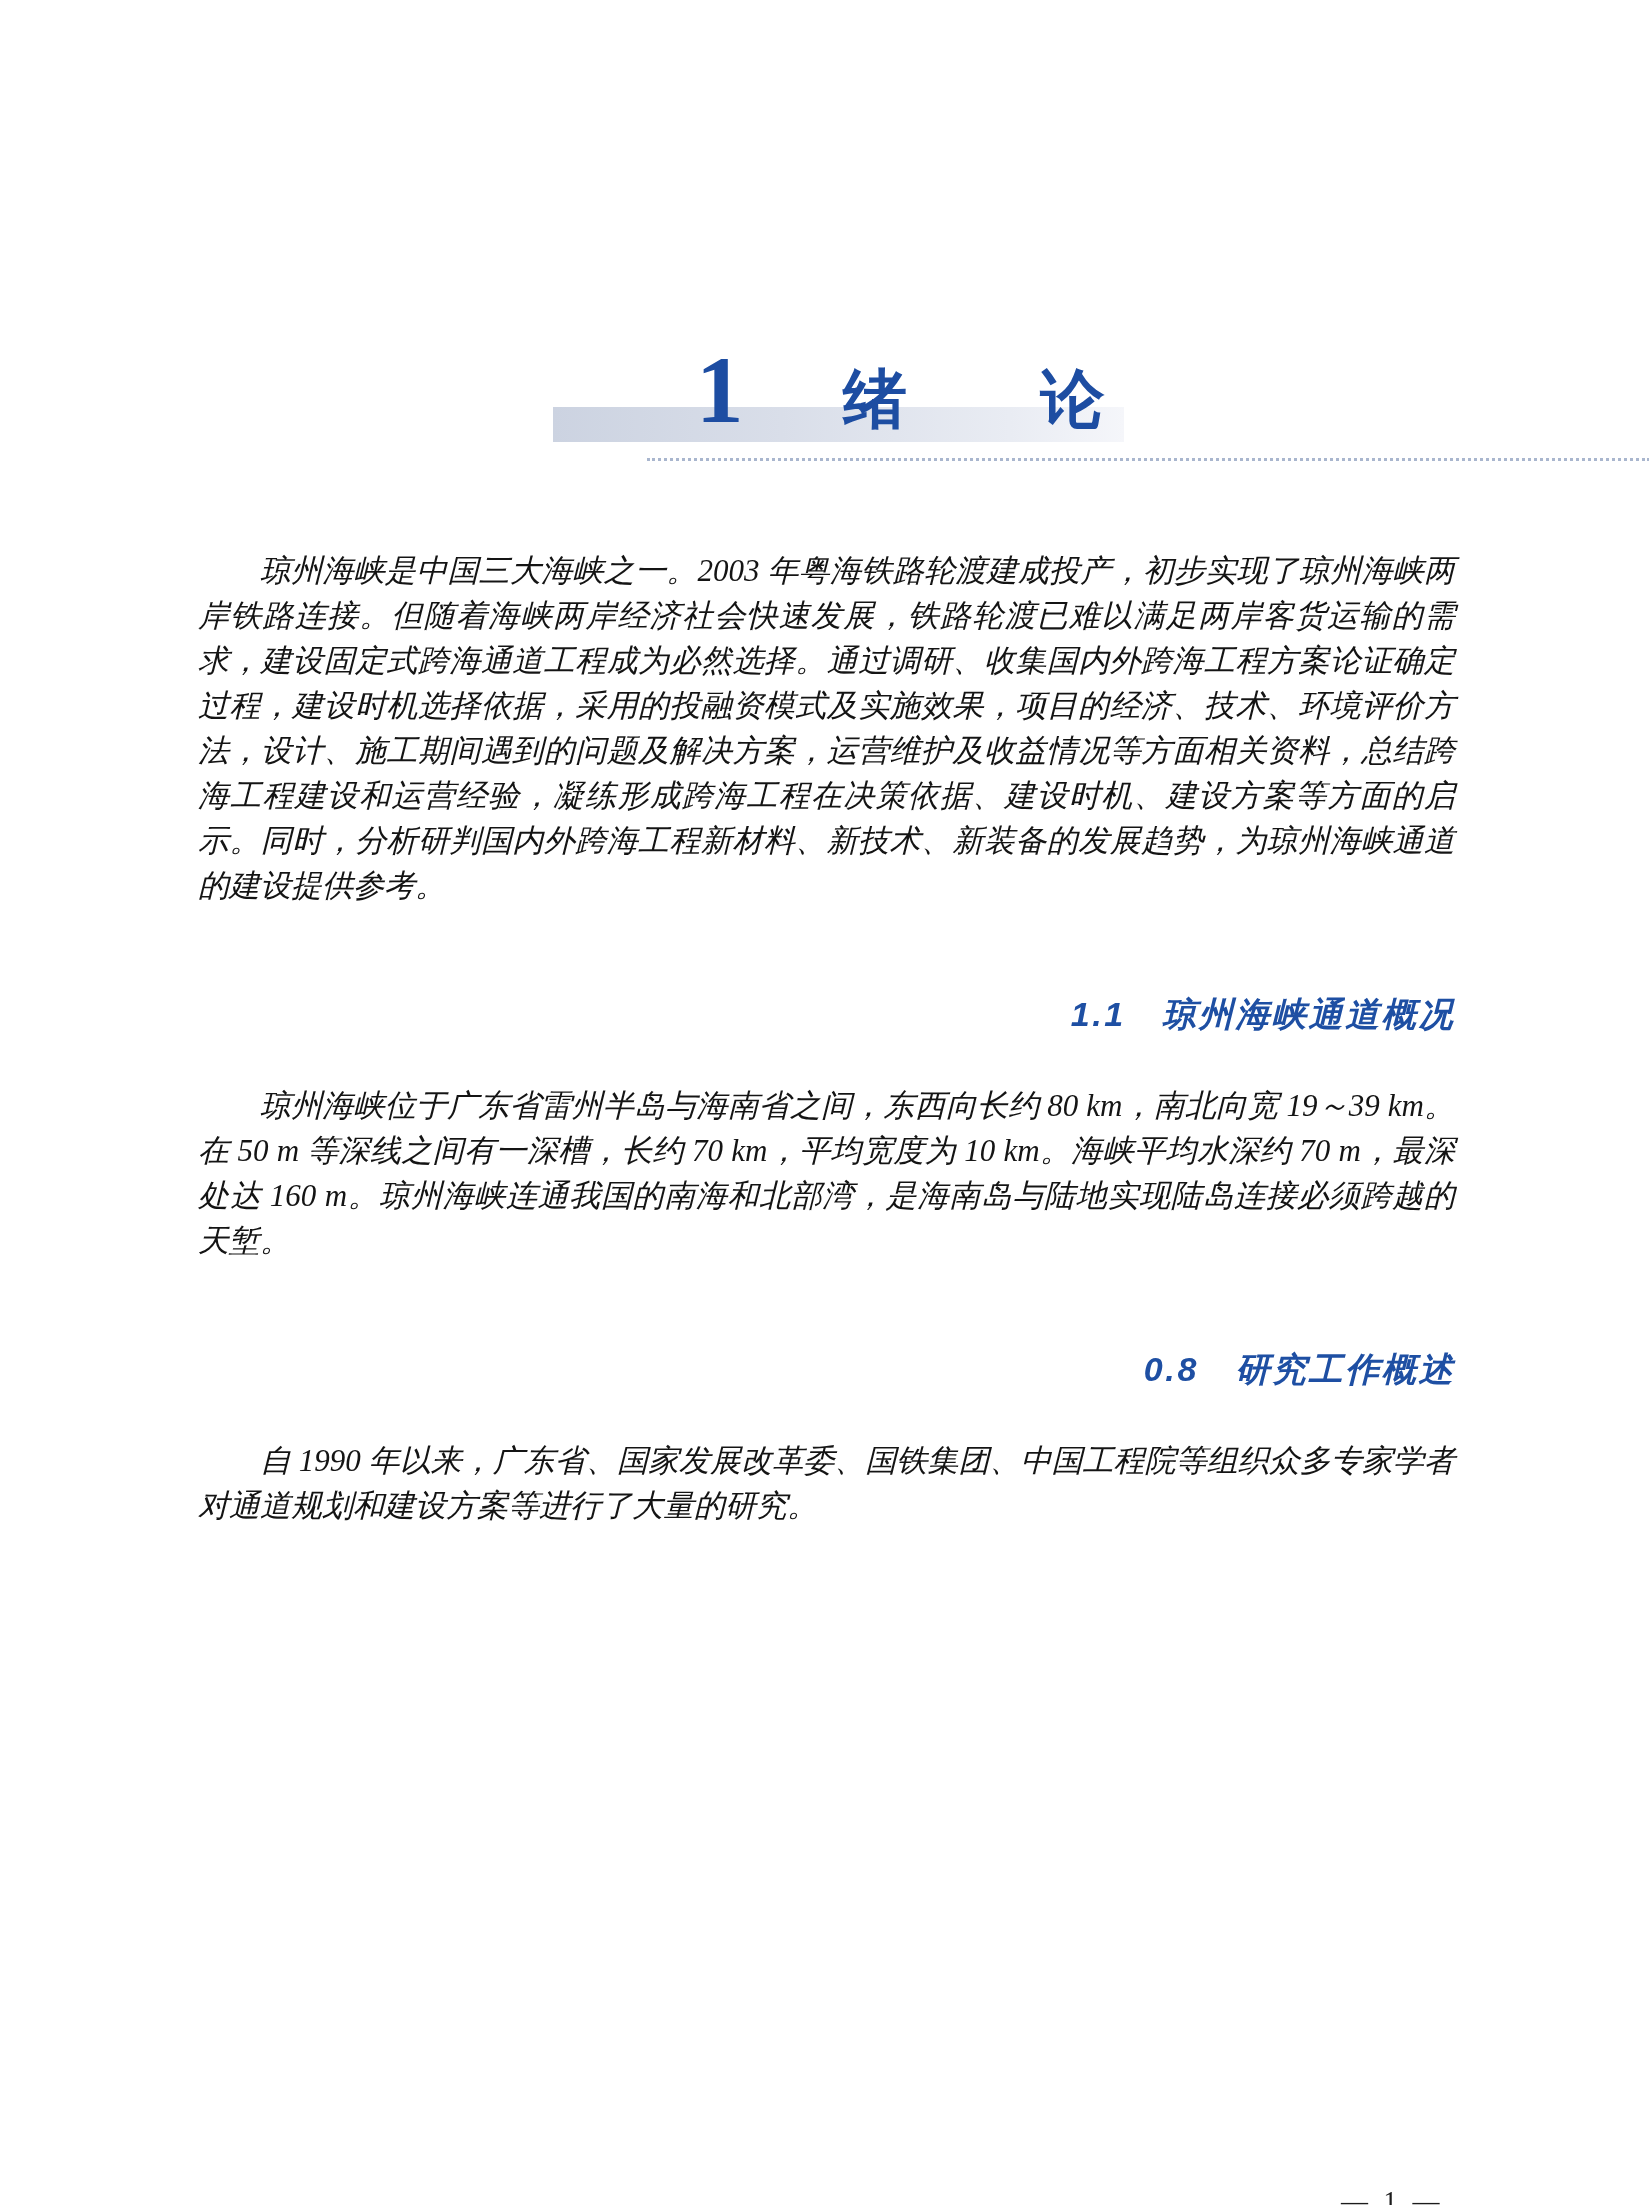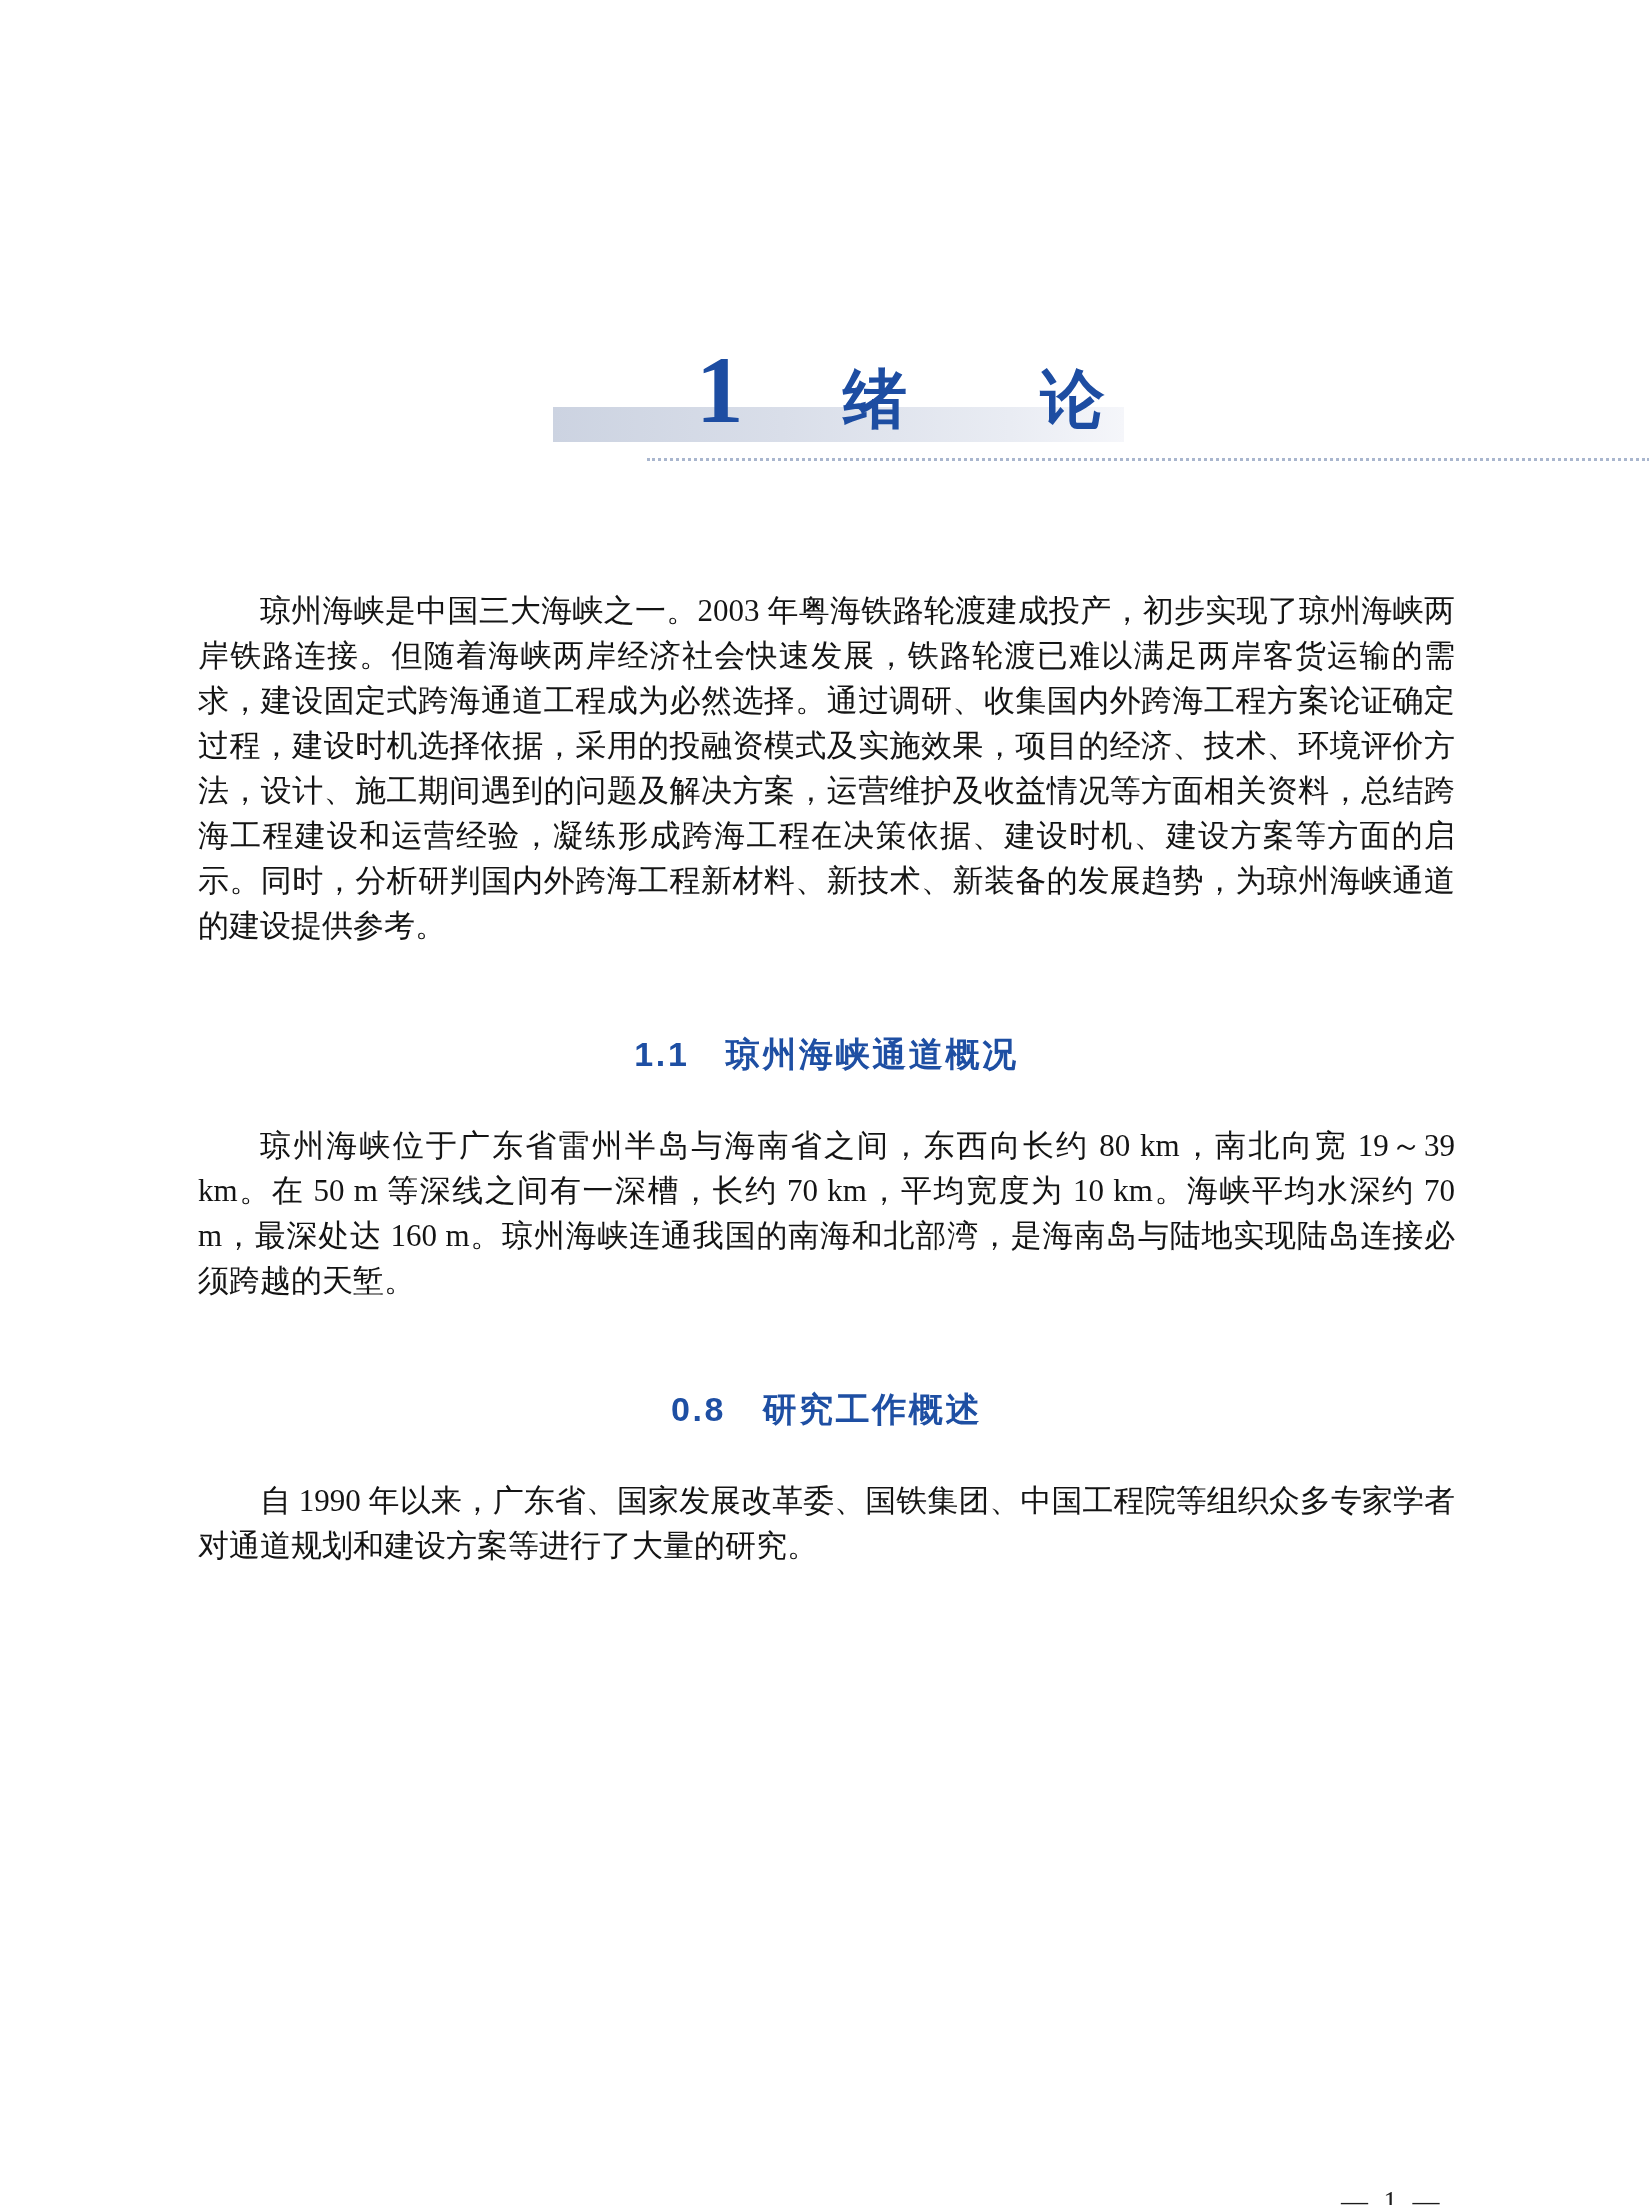--- a/index.html
+++ b/index.html
@@ -60,40 +60,41 @@
     top: 107px;
     left: 647px;
     right: 0;
     height: 0;
     border-top: 3.5px dotted #a9b6ce;
   }
 
   
   .content {
     position: absolute;
-    top: 588px;
+    top: 548px;
     left: 198px;
     width: 1257px;
     font-size: 31px;
     line-height: 45px;
     text-align: justify;
+    font-style: italic;
   }
   .para {
     margin: 0;
     text-indent: 2em;
   }
   .sec-heading {
     margin: 82px 0 44px 0;
     font-family: "Liberation Sans", "DejaVu Sans", sans-serif;
     font-weight: bold;
     font-size: 34px;
     line-height: 49px;
     color: #1e4fa3;
     text-indent: 0;
-    text-align: center;
+    text-align: right;
   }
   .sec-num {
     margin-right: 27px;
     letter-spacing: 2.6px;
   }
   .sec-title {
     letter-spacing: 2.6px;
   }
 
   

